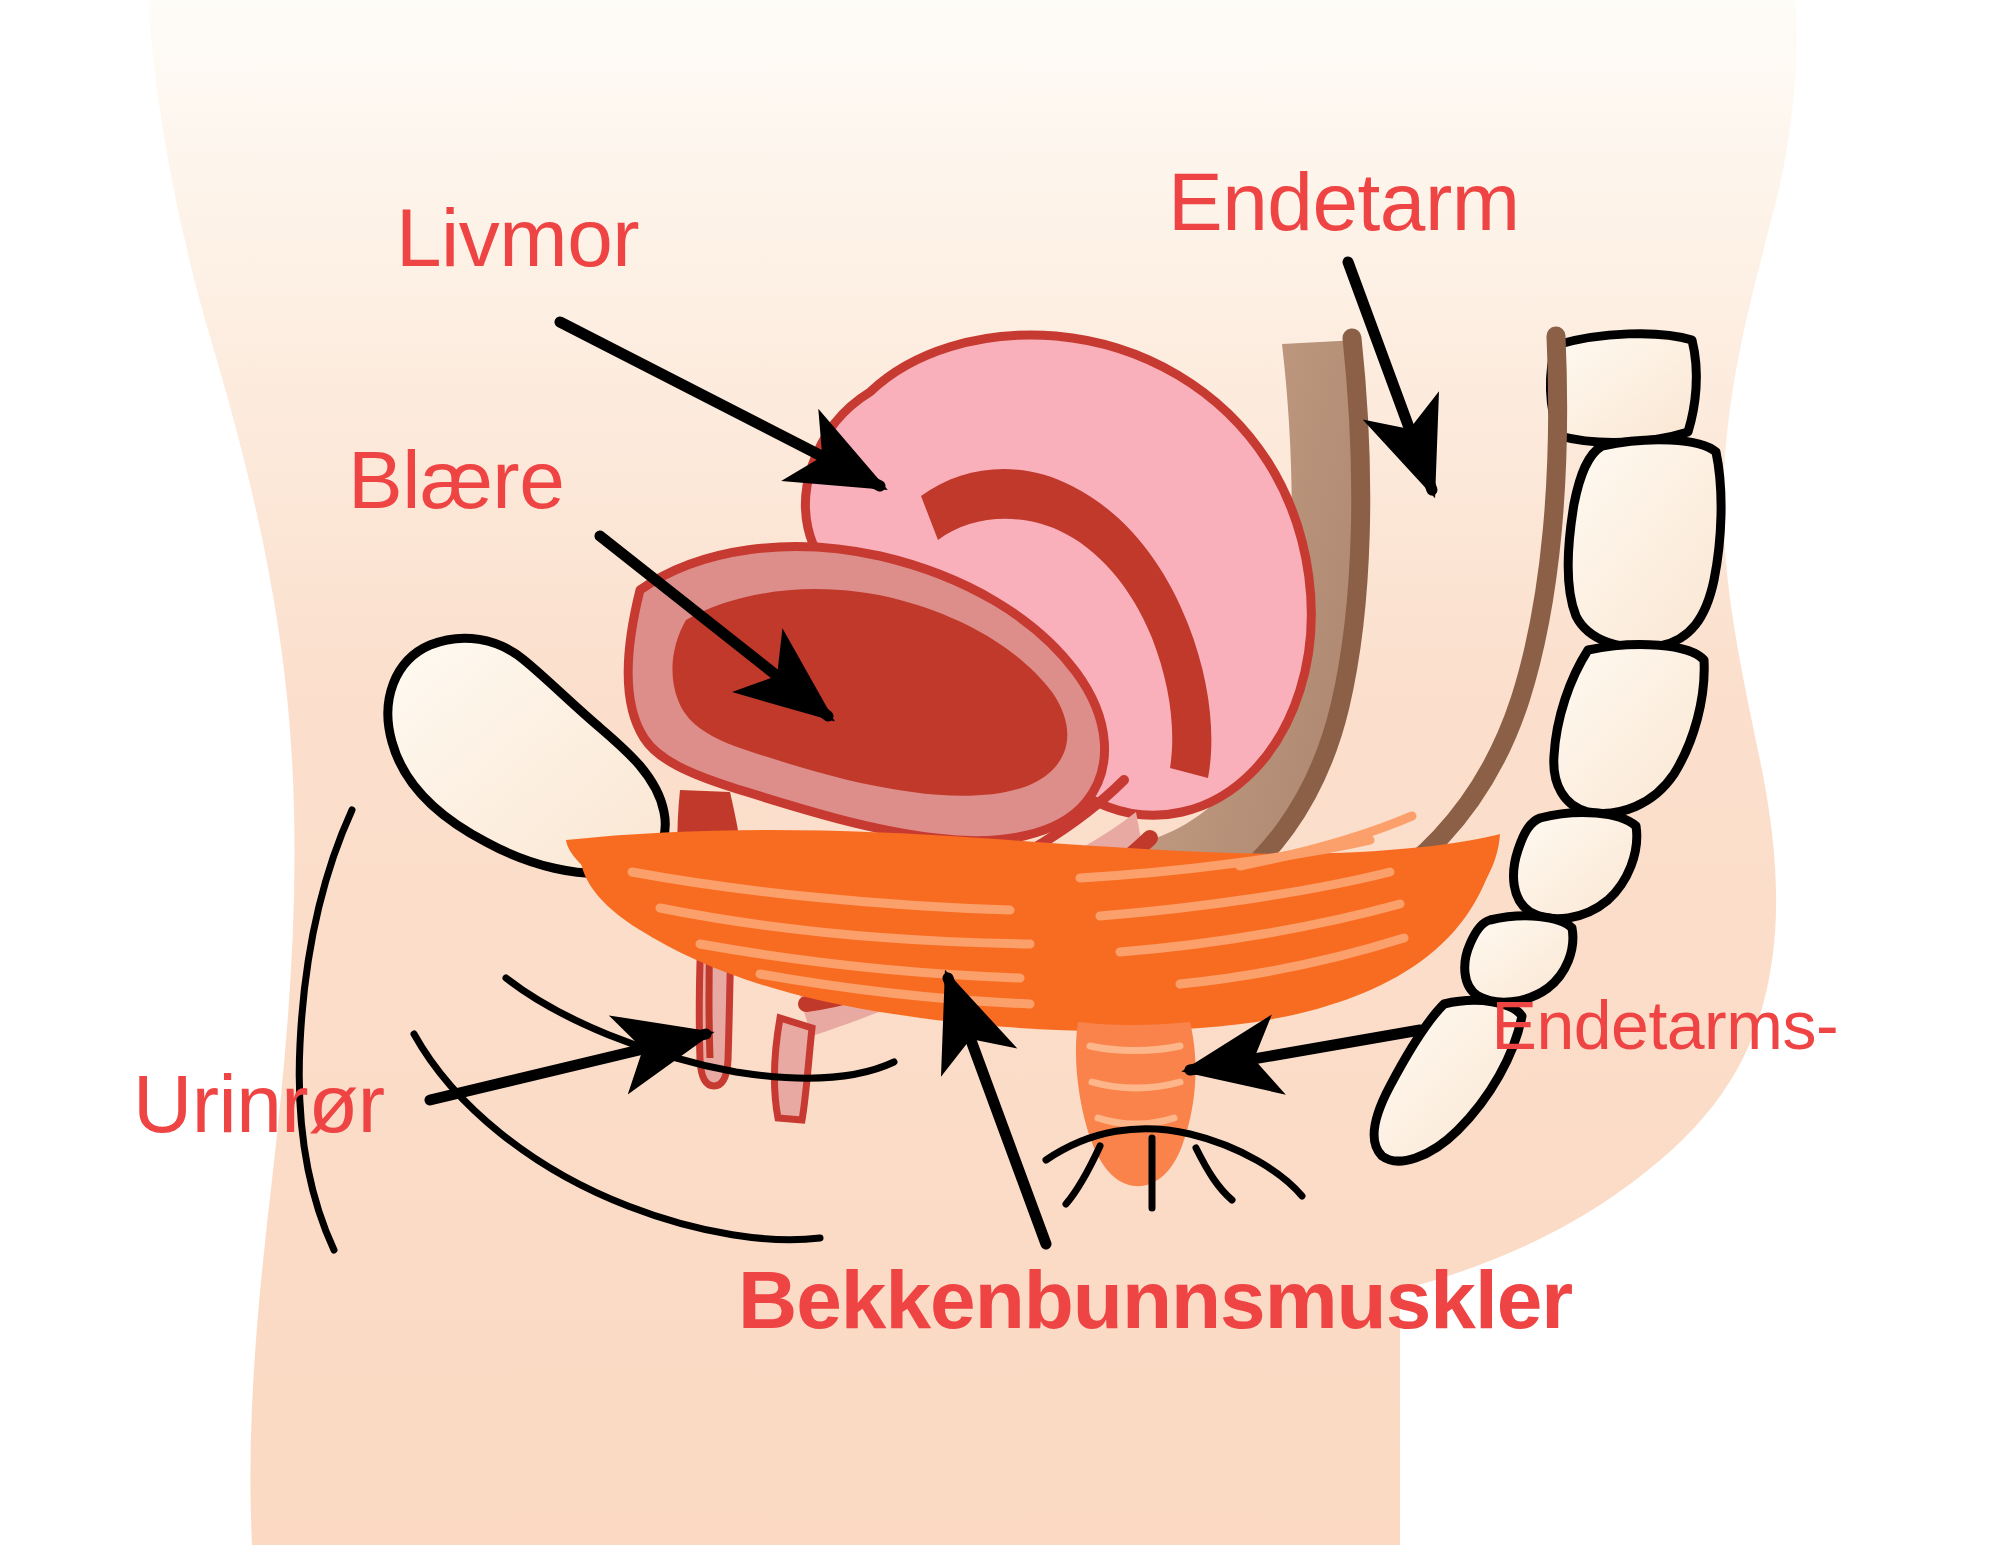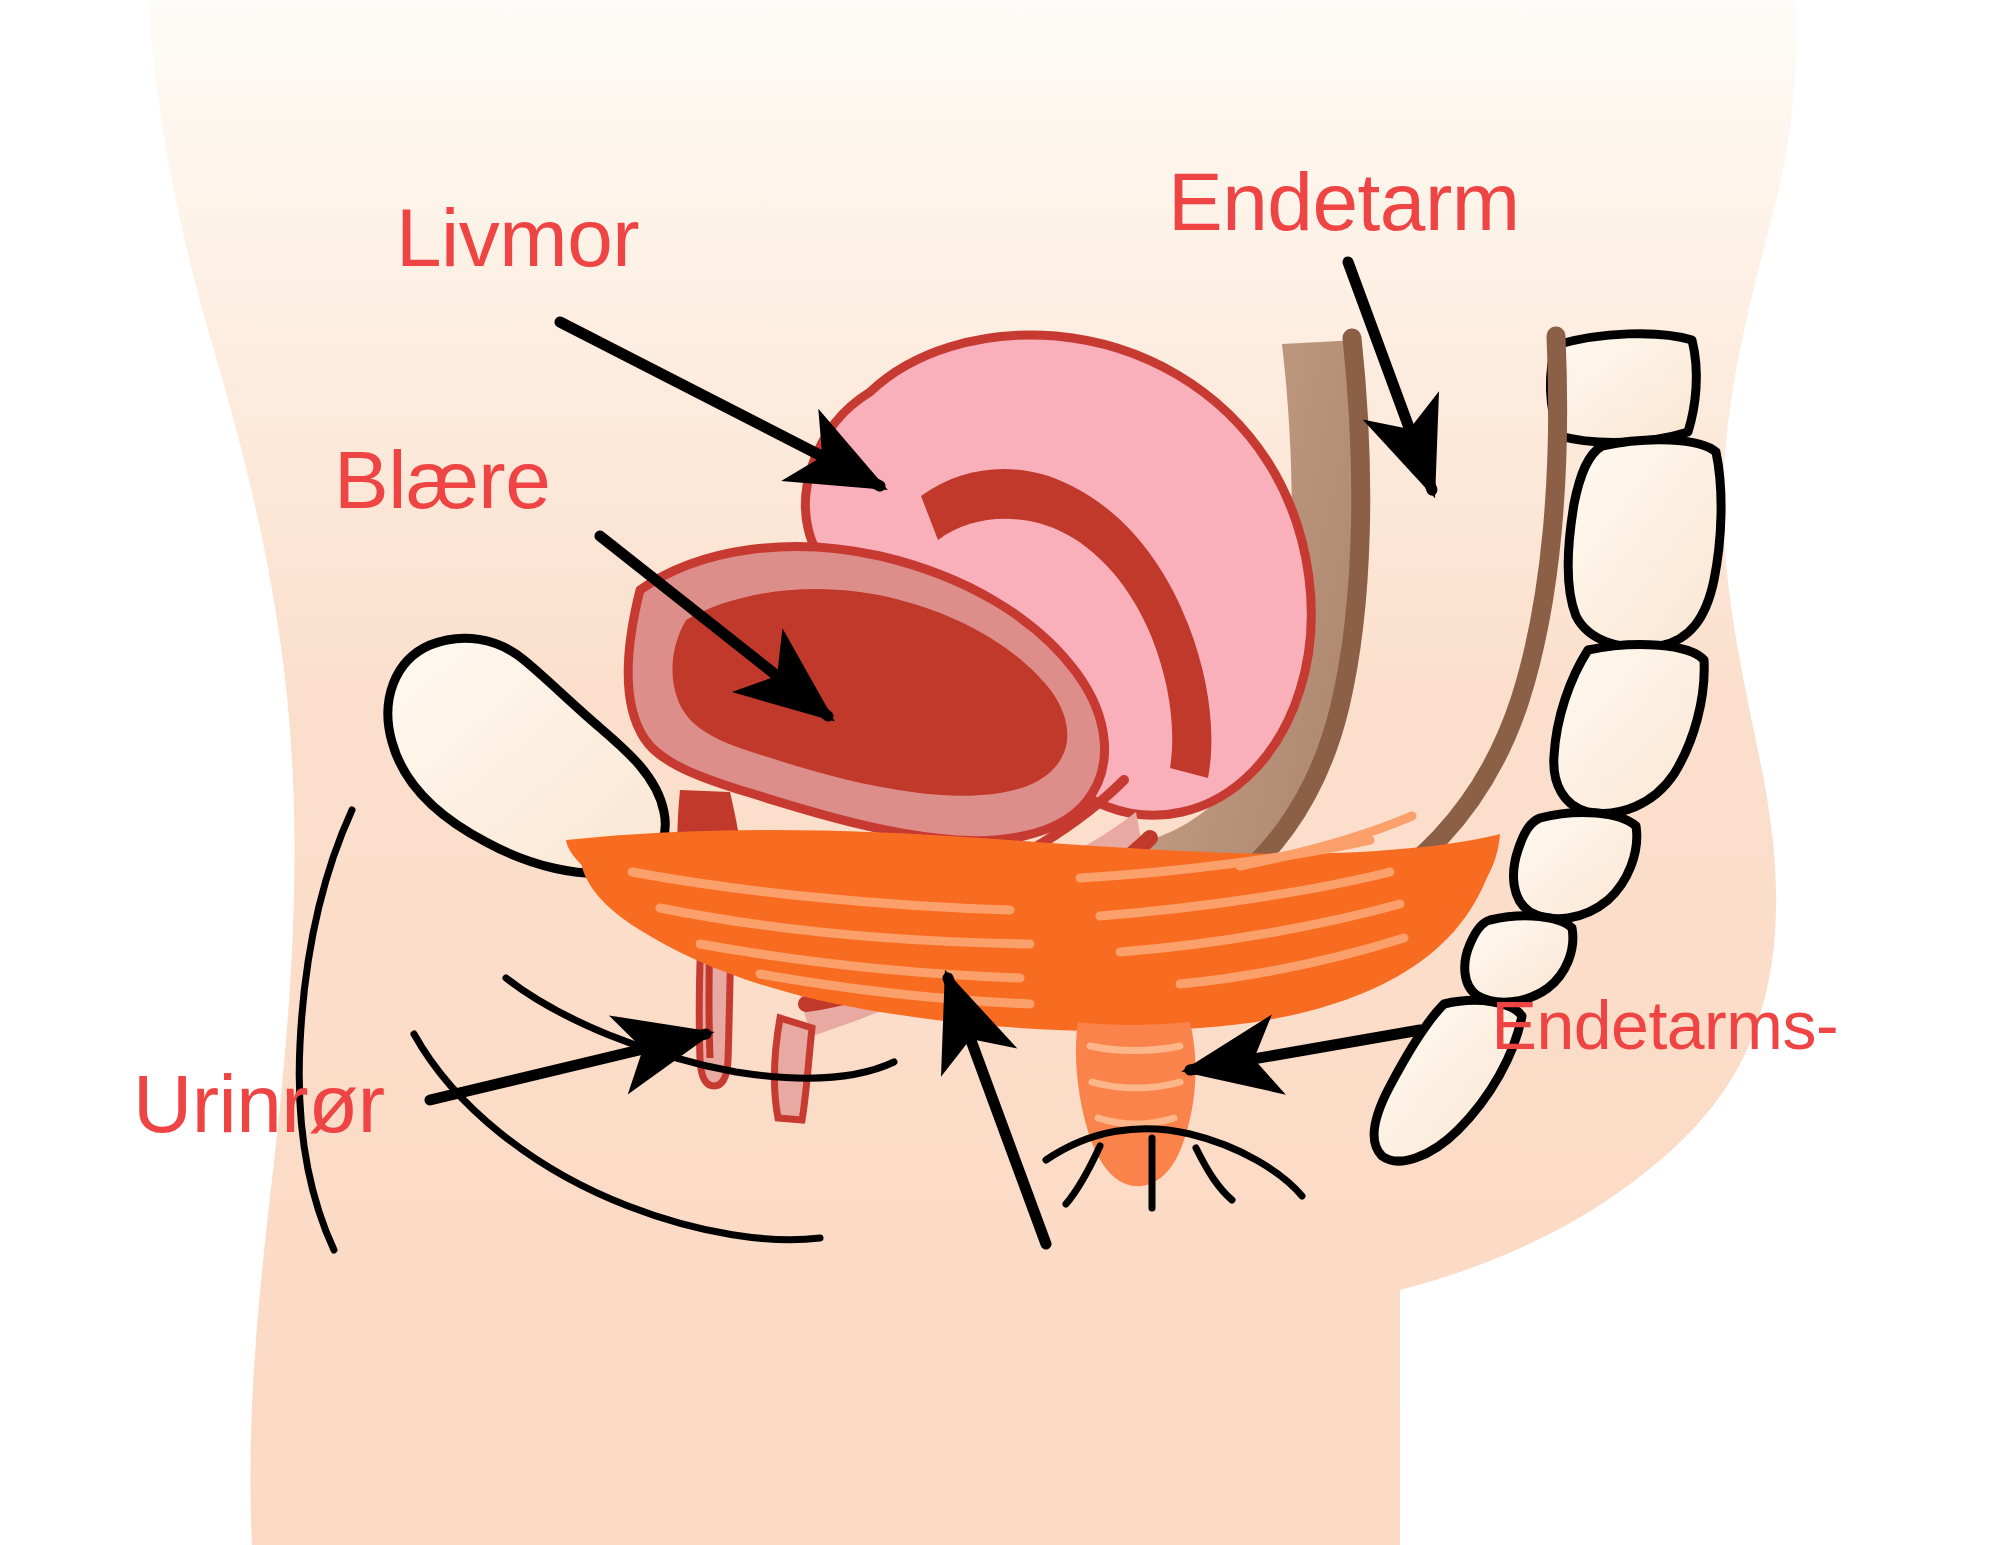--- a/index.html
+++ b/index.html
@@ -25,21 +25,21 @@
   }
   .lbl {
     position: absolute;
     color: #ef4444;
     font-family: "Liberation Sans", sans-serif;
     white-space: pre;
     line-height: 1.02;
     letter-spacing: -0.5px;
   }
   #lbl-livmor      { left: 396px;  top: 196px;  font-size: 82px; }
-  #lbl-blare       { left: 334px;  top: 438px;  font-size: 82px; }
+  #lbl-blare       { left: 348px;  top: 438px;  font-size: 82px; }
   #lbl-endetarm    { left: 1168px; top: 160px;  font-size: 82px; }
   #lbl-urinror     { left: 133px;  top: 1062px; font-size: 82px; }
   #lbl-endemuskel  { left: 1418px; top: 922px;  font-size: 68px; text-align: left; }
   #lbl-endemuskel .l2 { display:block; }
   #lbl-bekken      { left: 738px;  top: 1258px; font-size: 82px; font-weight: bold; letter-spacing: -1px; }
 </style>
 </head>
 <body>
 
 <div id="stage">
@@ -287,14 +287,15 @@
   <div class="lbl" id="lbl-blare">Blære</div>
 
   <div class="lbl" id="lbl-urinror">Urinrør</div>
 
   <div class="lbl" id="lbl-endetarm">Endetarm</div>
 
   <div class="lbl" id="lbl-endemuskel">
     <span class="l1">Endetarms-</span>
   </div>
 
+  <div class="lbl" id="lbl-bekken">Bekkenbunnsmuskler</div>
 
 </div>
 
 </body></html>

